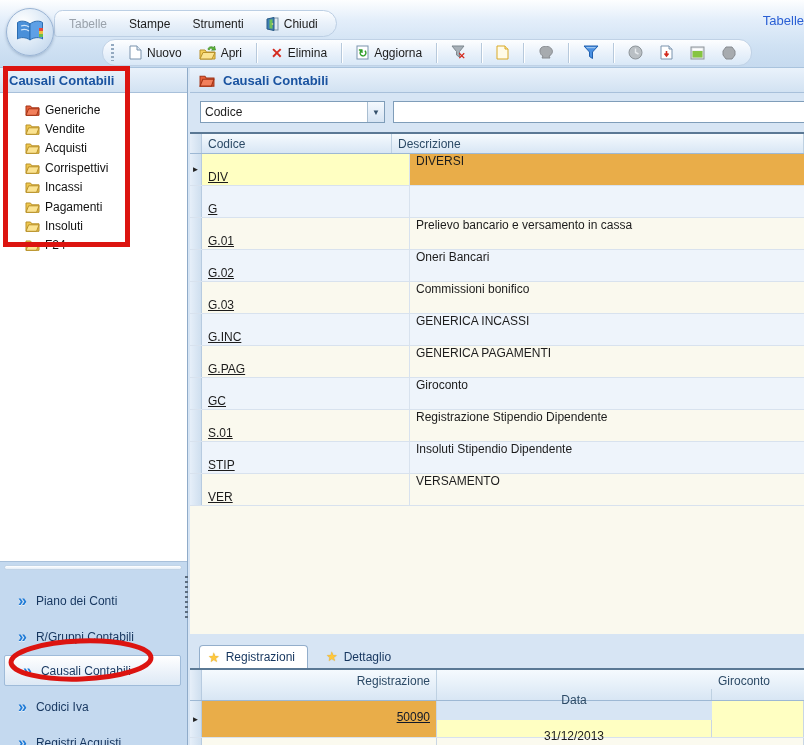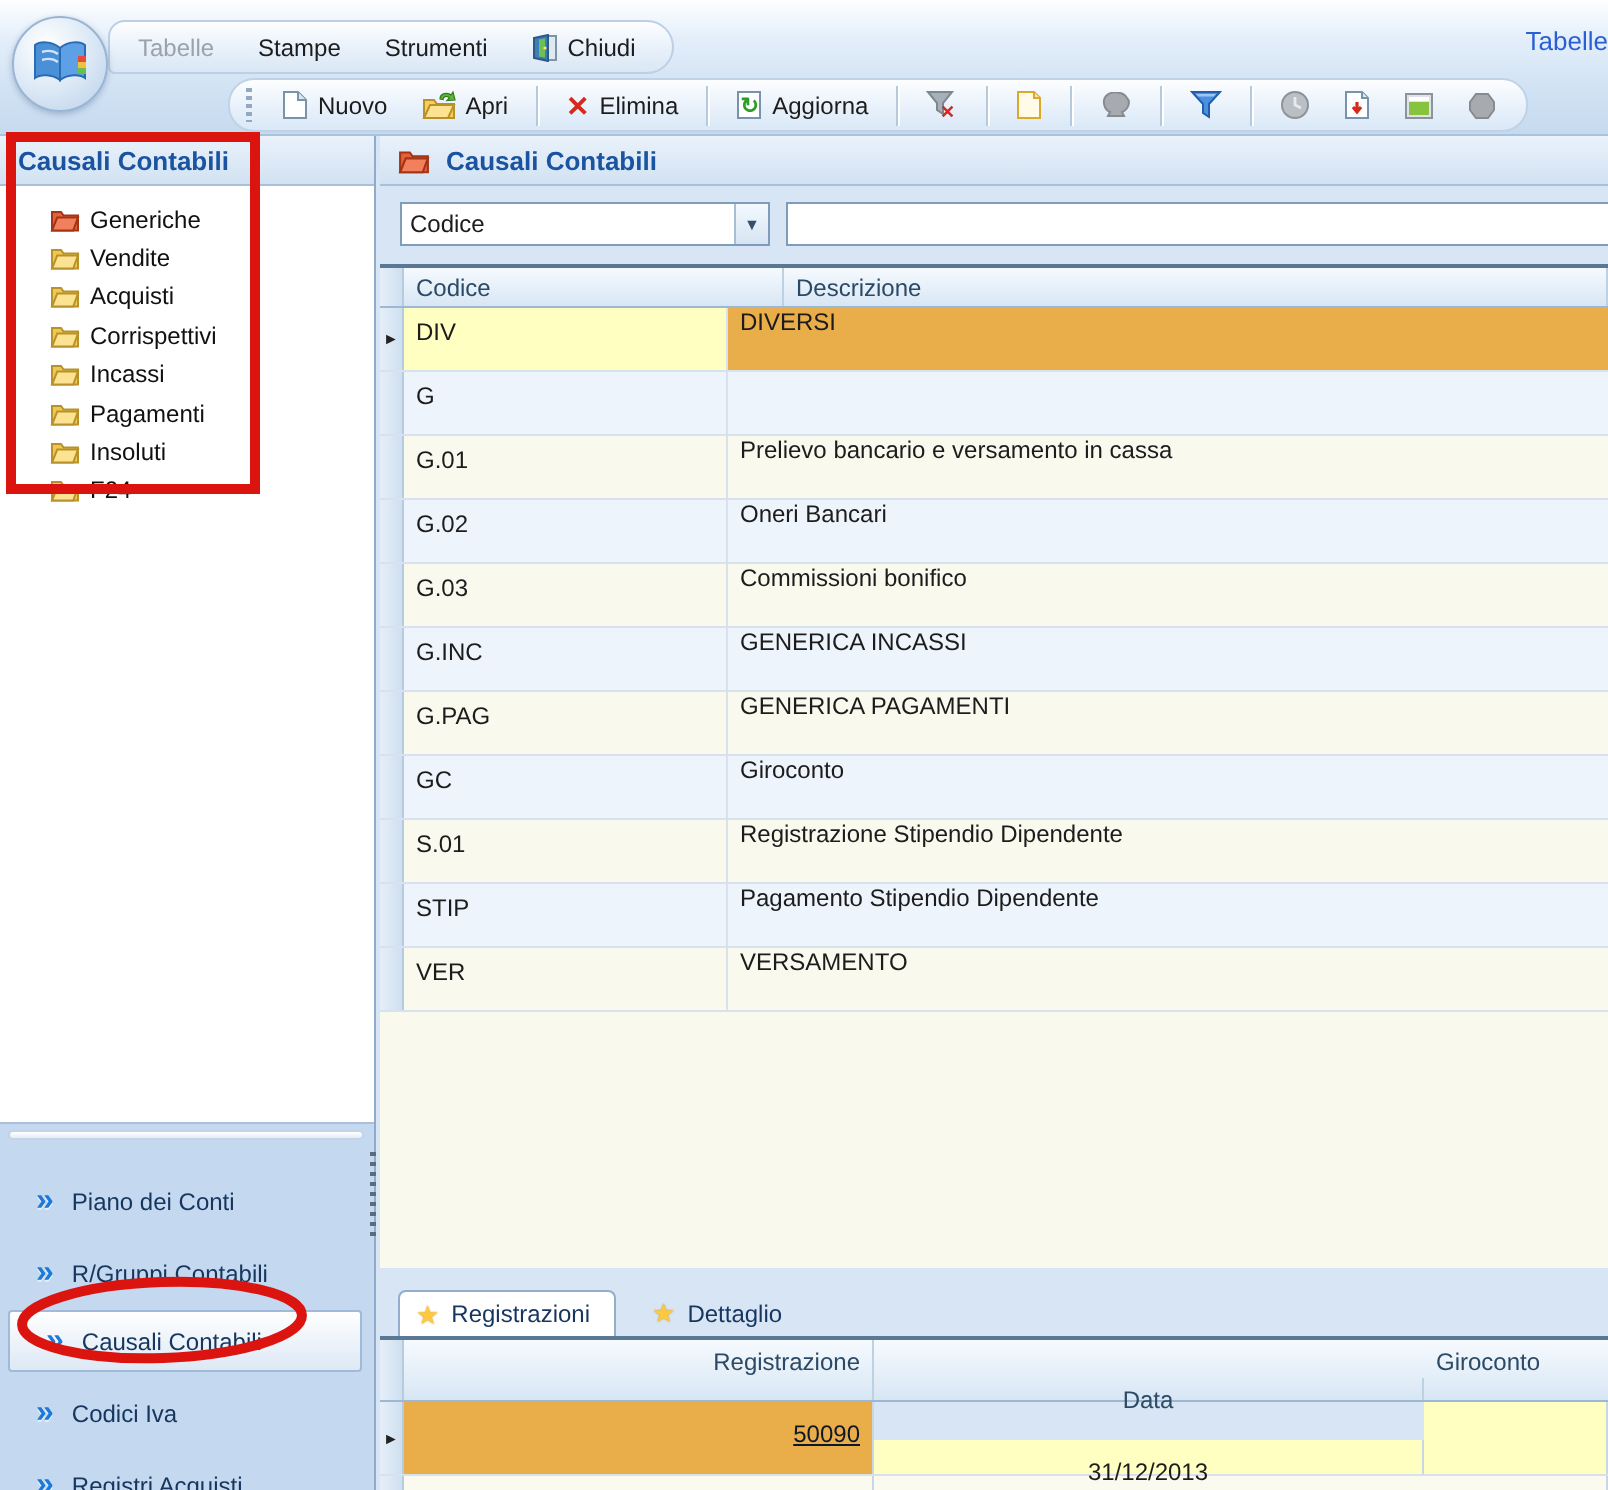--- a/index.html
+++ b/index.html
@@ -16,21 +16,21 @@
     border:1px solid #9ab4d4; box-shadow:0 1px 3px rgba(60,90,130,.35);
     display:flex; align-items:center; justify-content:center; z-index:5; }
   .menubar { position:absolute; left:54px; top:10px; height:27px; padding:0 18px 0 14px;
     display:flex; align-items:center; gap:22px;
     background:linear-gradient(#fdfeff, #e9f1fa 50%, #d9e7f5);
     border:1px solid #bccfe4; border-radius:10px 16px 16px 4px; }
   .menu-item { color:#1c1c1c; cursor:default; display:flex; align-items:center; gap:5px; }
   .menu-item.disabled { color:#9aa2ab; }
   .brand-right { position:absolute; right:0px; top:13px; color:#2a5fd4; font-size:13px; white-space:nowrap; }
 
-  .toolbar { position:absolute; left:114px; top:39px; height:27px; padding:0 10px 0 8px;
+  .toolbar { position:absolute; left:102px; top:39px; height:27px; padding:0 10px 0 8px;
     display:flex; align-items:center; gap:7px;
     background:linear-gradient(#fdfeff, #eaf2fb 50%, #d9e8f7);
     border:1px solid #c0d2e6; border-radius:13px; }
   .grip-v { width:3px; height:17px;
     background:repeating-linear-gradient(#93a9c0 0 2px, transparent 2px 4px); margin-right:3px; }
   .tbtn { display:flex; align-items:center; gap:5px; padding:2px 5px; border-radius:3px; cursor:default; }
   .tsep { width:1px; height:20px; background:#b7c9dc; box-shadow:1px 0 0 #fff; margin:0 2px; }
   .xicon { color:#d42a1e; font-weight:bold; font-size:14px; line-height:12px; }
 
   
@@ -67,21 +67,21 @@
     font-size:8px; color:#35506b; }
   .search-input { position:absolute; left:203px; top:8px; width:587px; height:22px;
     border:1px solid #7f9db9; background:#fff; padding:0 5px; font:12px "Liberation Sans",sans-serif; }
 
   .grid { position:absolute; left:0; top:64px; width:614px; border-top:2px solid #5a7894; }
   .ghead { display:flex; height:20px; background:linear-gradient(#f5fafe,#d8e6f4);
     border-bottom:1px solid #9db8d4; color:#2c4a66; }
   .ghead .cell { padding:3px 0 0 6px; border-right:1px solid #bed1e2; }
   .gut { width:12px; background:linear-gradient(90deg,#e6eff9,#cfdfef); border-right:1px solid #b7cbe0;
     display:flex; align-items:center; justify-content:center; font-size:8px; color:#222; }
-  .c1 { width:162px; padding:5px 6px 0; border-right:1px solid #d8e2ee; overflow:hidden; white-space:nowrap; }
+  .c1 { width:208px; padding:16px 6px 0; border-right:1px solid #d8e2ee; overflow:hidden; white-space:nowrap;text-decoration:underline; }
   .c2 { flex:1; padding:0 6px 0; overflow:hidden; white-space:nowrap; }
   .grow { display:flex; height:32px; border-bottom:1px solid #d8e2ee; }
   .grow:nth-child(even) { background:#faf9ee; }
   .grow:nth-child(odd)  { background:#eef4fb; }
   .grow.sel { background:none; }
   .grow.sel .c1 { background:#ffffc2; }
   .grow.sel .c2 { background:#e9ad49; }
   .grid-empty { height:128px; background:#faf9ee; }
 
   
@@ -408,21 +408,21 @@
         <div class="c2">Giroconto</div>
       </div>
       <div class="grow">
         <div class="gut"></div>
         <div class="c1">S.01</div>
         <div class="c2">Registrazione Stipendio Dipendente</div>
       </div>
       <div class="grow">
         <div class="gut"></div>
         <div class="c1">STIP</div>
-        <div class="c2">Pagamento Stipendio Dipendente</div>
+        <div class="c2">Insoluti Stipendio Dipendente</div>
       </div>
       <div class="grow">
         <div class="gut"></div>
         <div class="c1">VER</div>
         <div class="c2">VERSAMENTO</div>
       </div>
       <div class="grid-empty"></div>
     </div>
 
     <div class="tabs-row">

